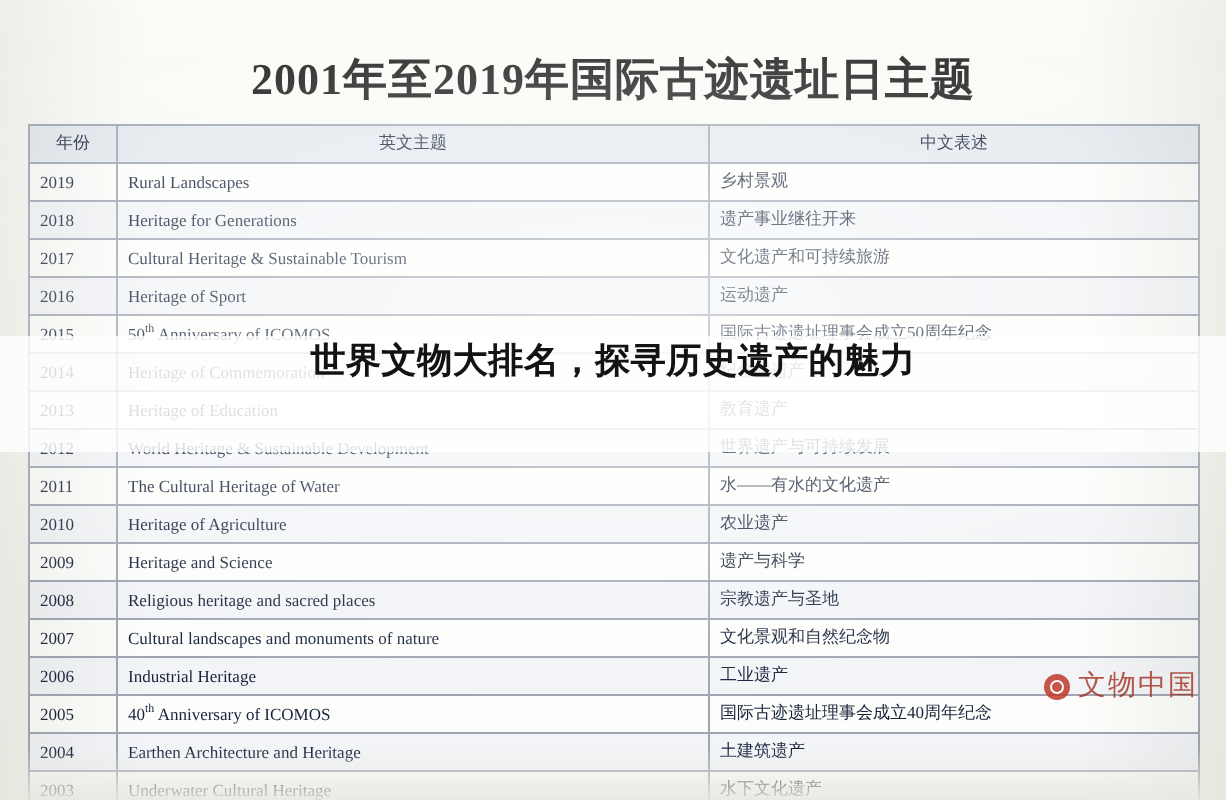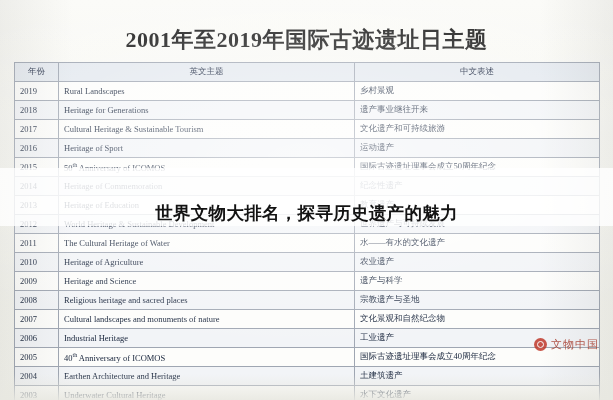--- a/index.html
+++ b/index.html
@@ -91,21 +91,21 @@
 
   
   .banner {
     position: absolute;
     left: 0;
     top: 168px;
     width: 613px;
     height: 58px;
     background: rgba(255,255,255,0.80);
     display: flex;
-    align-items: flex-end;
+    align-items: flex-start;
     justify-content: center;
   }
   .banner-text {
     text-align: center;
     font-family: "Liberation Sans", sans-serif;
     font-size: 17.5px;
     font-weight: bold;
     color: #131313;
     line-height: 25px;
     letter-spacing: 0.3px;
@@ -136,21 +136,21 @@
     left: 3px;
     top: 3px;
     width: 7px;
     height: 7px;
     border-radius: 50%;
     border: 1.4px solid #fff;
     box-sizing: border-box;
   }
   .wm-label {
     font-family: "Liberation Sans", sans-serif;
-    font-size: 11px;
+    font-size: 14px;
     color: #a63a2c;
     letter-spacing: 1px;
   }
 
   
   .bottom-fade {
     position: absolute;
     left: 0;
     bottom: 0;
     width: 613px;

